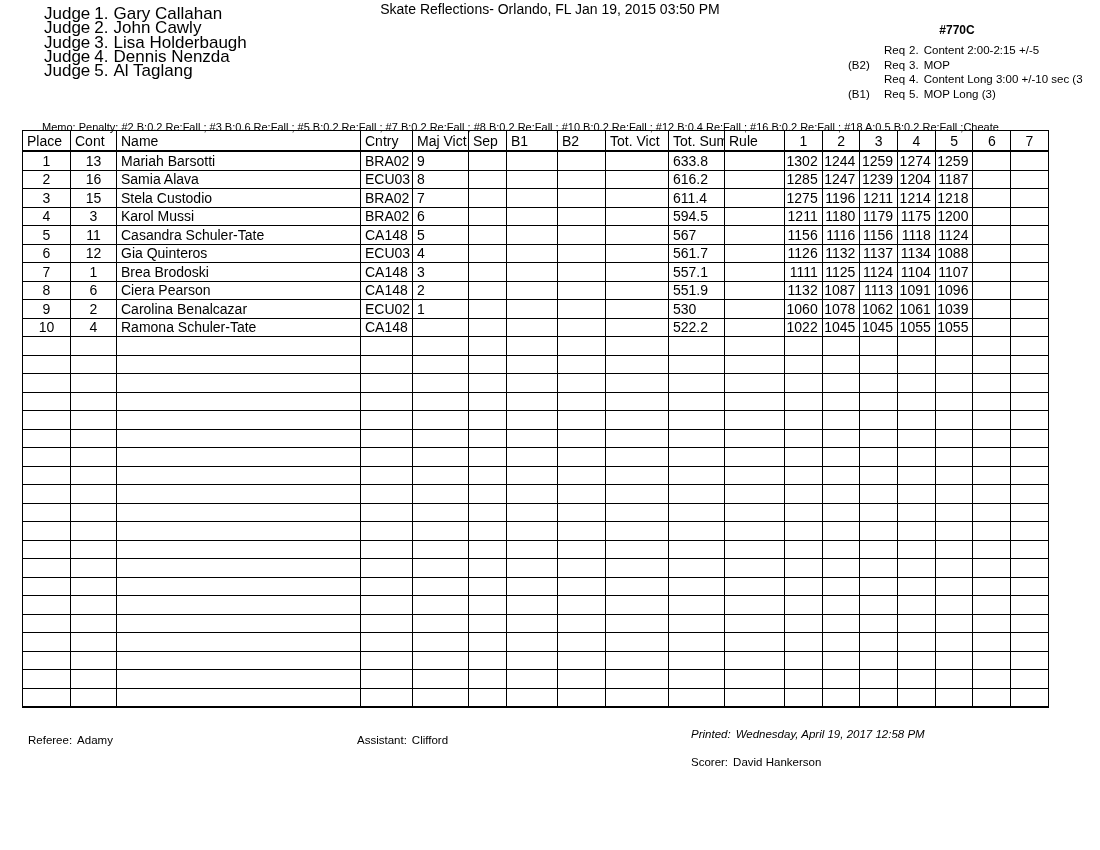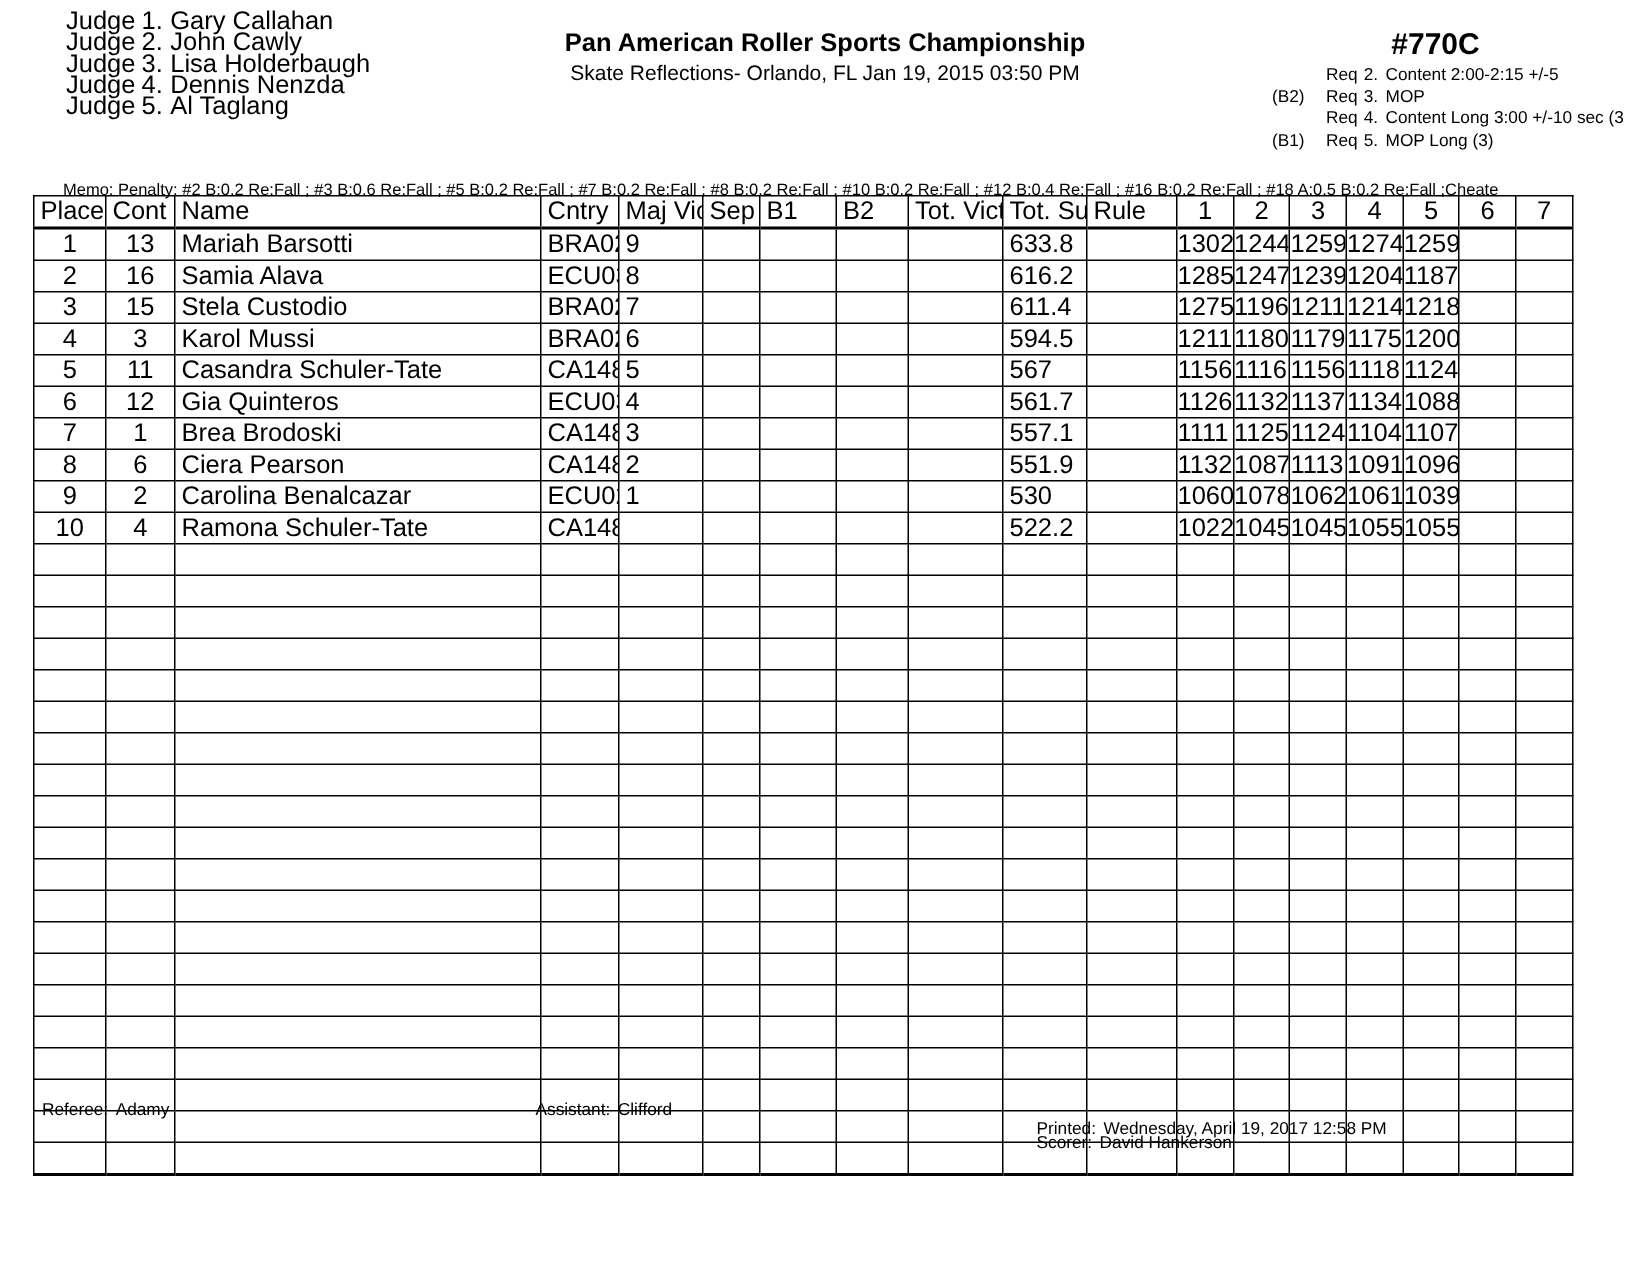--- a/index.html
+++ b/index.html
@@ -66,21 +66,21 @@
 
   .reqs {
     position: absolute;
     right: 0px;
     top: 18px;
     width: 260px;
     font-size: 11.5px;
     line-height: 14.5px;
   }
   .event-code {
-    font-size: 20px;
+    font-size: 12px;
     font-weight: bold;
     text-align: center;
     line-height: 24px;
     margin-bottom: 1px;
     padding-right: 26px;
   }
   .req-line {
     display: block;
     text-align: left;
     white-space: nowrap;
@@ -109,21 +109,21 @@
   .grid-wrap {
     position: absolute;
     left: 22px;
     top: 130px;
     width: 1026px;
   }
   table.grid {
     border-collapse: collapse;
     width: 1026px;
     table-layout: fixed;
-    font-size: 17px;
+    font-size: 14px;
   }
   table.grid th, table.grid td {
     border: 1px solid #000000;
     height: 17.5px;
     padding: 0 0 0 4px;
     font-weight: normal;
     text-align: left;
     vertical-align: middle;
     overflow: hidden;
     white-space: nowrap;
@@ -157,40 +157,39 @@
   .footer {
     position: absolute;
     left: 0;
     top: 726px;
     width: 1100px;
     font-size: 11.5px;
     line-height: 15px;
   }
   .f-referee  { position: absolute; left: 28px;  top: 7px; white-space: nowrap; }
   .f-assist   { position: absolute; left: 357px; top: 7px; white-space: nowrap; }
-  .f-printed  { position: absolute; left: 691px; top: 20px; white-space: nowrap; }
+  .f-printed  { position: absolute; left: 691px; top: 1px; white-space: nowrap; font-style: italic; }
   .f-scorer   { position: absolute; left: 691px; top: 29px; white-space: nowrap; }
   .f-lbl { display: inline-block; }
   .f-val { display: inline-block; margin-left: 5px; }
 </style>
 </head>
 <body>
 
 <div class="header">
 
   <div class="judges">
       <span class="judge-line"><span class="j-word">Judge</span><span class="j-num">1.</span><span class="j-name">Gary Callahan</span></span>
       <span class="judge-line"><span class="j-word">Judge</span><span class="j-num">2.</span><span class="j-name">John Cawly</span></span>
       <span class="judge-line"><span class="j-word">Judge</span><span class="j-num">3.</span><span class="j-name">Lisa Holderbaugh</span></span>
       <span class="judge-line"><span class="j-word">Judge</span><span class="j-num">4.</span><span class="j-name">Dennis Nenzda</span></span>
       <span class="judge-line"><span class="j-word">Judge</span><span class="j-num">5.</span><span class="j-name">Al Taglang</span></span>
     </div>
 
   <div class="title-block">
-    <div class="title-main">Pan American Roller Sports Championship</div>
     <div class="title-sub">Skate Reflections- Orlando, FL  Jan 19, 2015  03:50 PM</div>
   </div>
 
   <div class="reqs">
     <div class="event-code">#770C</div>
     <div id="req-list">
         <div class="req-line"><span class="btag"></span><span class="r-word">Req</span><span class="r-num">2.</span><span class="r-text">Content 2:00-2:15 +/-5</span></div>
         <div class="req-line"><span class="btag">(B2)</span><span class="r-word">Req</span><span class="r-num">3.</span><span class="r-text">MOP</span></div>
         <div class="req-line"><span class="btag"></span><span class="r-word">Req</span><span class="r-num">4.</span><span class="r-text">Content Long 3:00 +/-10 sec (3</span></div>
         <div class="req-line"><span class="btag">(B1)</span><span class="r-word">Req</span><span class="r-num">5.</span><span class="r-text">MOP Long (3)</span></div>

